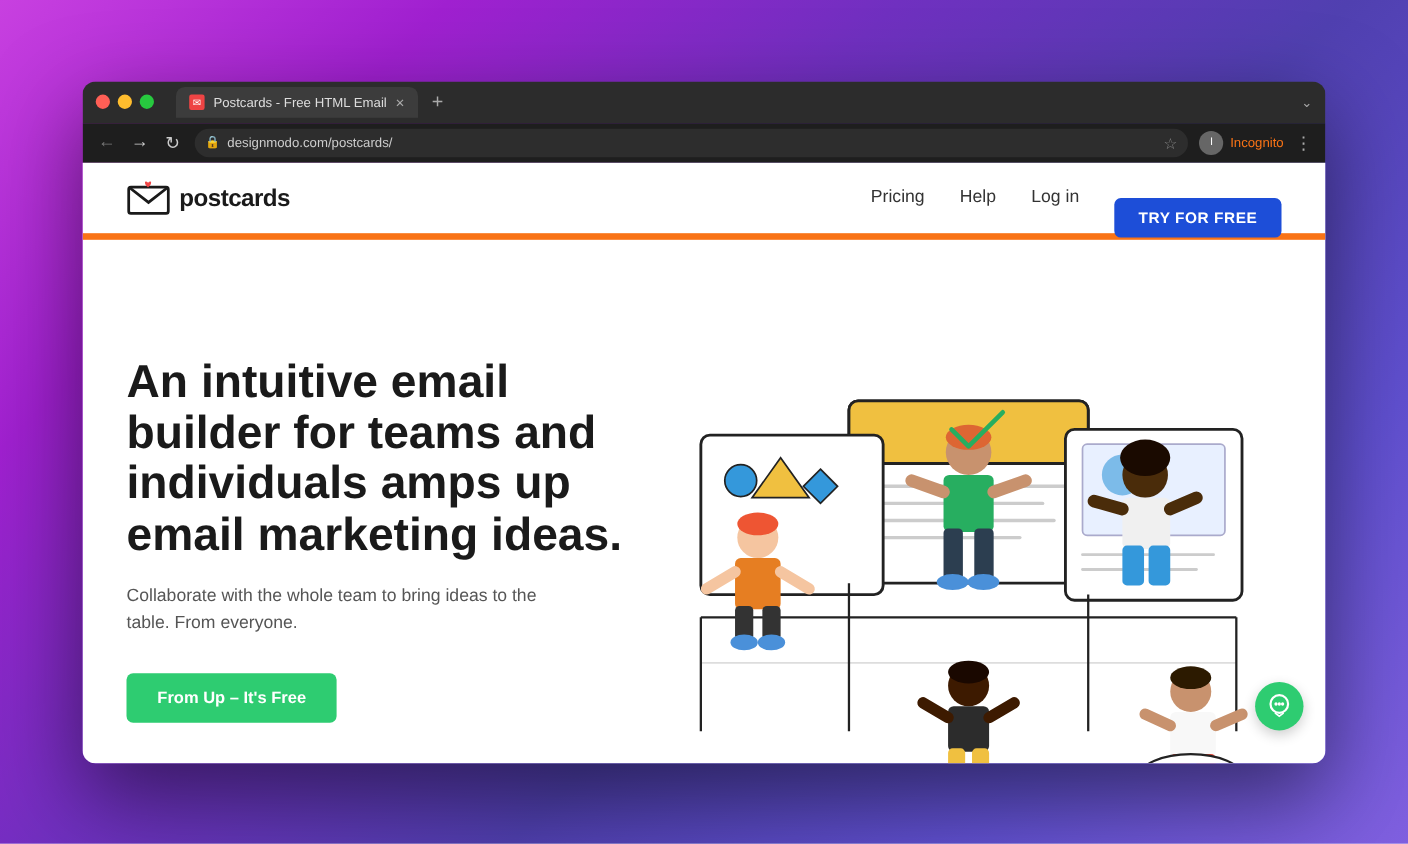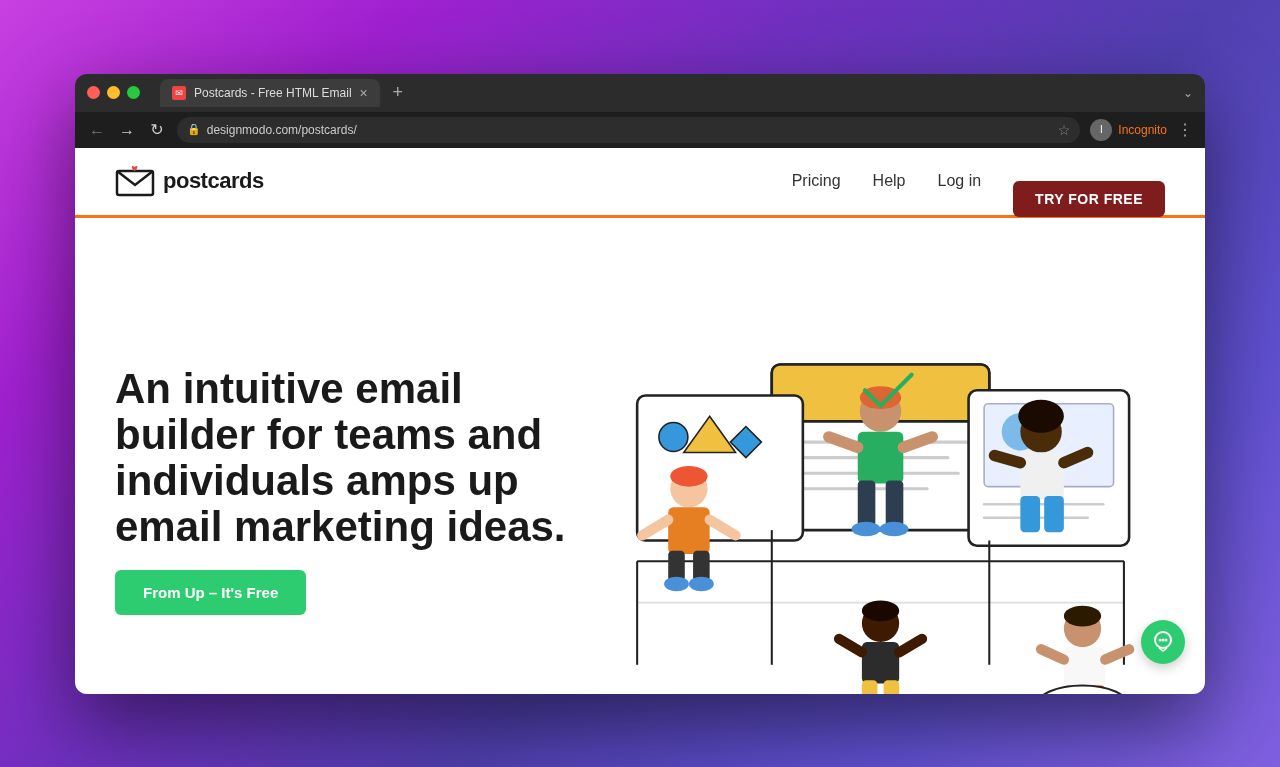--- a/index.html
+++ b/index.html
@@ -182,21 +182,21 @@
       overflow: hidden;
       position: relative;
     }
 
     
     .site-nav {
       display: flex;
       align-items: center;
       padding: 0 40px;
       height: 70px;
-      border-bottom: 3px solid #f97316;
+      border-bottom: 6px solid #f97316;
     }
     .logo-area {
       display: flex;
       align-items: center;
       gap: 8px;
     }
     .logo-text {
       font-size: 22px;
       font-weight: 700;
       color: #1a1a1a;
@@ -214,21 +214,21 @@
       text-decoration: none;
       font-weight: 500;
     }
     .nav-login {
       font-size: 16px;
       color: #333;
       font-weight: 500;
       text-align: right;
     }
     .nav-cta {
-      background: #7f1d1d;
+      background: #1d4ed8;
       color: white;
       font-size: 14px;
       font-weight: 700;
       padding: 10px 22px;
       border-radius: 6px;
       border: none;
       cursor: pointer;
       letter-spacing: 0.5px;
       text-transform: uppercase;
       margin-top: 36px;
@@ -363,20 +363,21 @@
         <a class="nav-link" href="#">Pricing</a>
         <a class="nav-link" href="#">Help</a>
         <span class="nav-login">Log in</span>
         <button class="nav-cta">TRY FOR FREE</button>
       </div>
     </nav>
 
     <section class="hero">
       <div class="hero-text">
         <h1 class="hero-headline">An intuitive email builder for teams and individuals amps up email marketing ideas.</h1>
+        <p class="hero-sub">Collaborate with the whole team to bring ideas to the table. From everyone.</p>
         <button class="hero-cta">From Up – It's Free</button>
       </div>
 
       <div class="hero-illustration">
 
         <svg class="illustration-svg" viewBox="0 0 560 460" xmlns="http://www.w3.org/2000/svg">
 
           <rect x="190" y="130" width="210" height="160" rx="8" fill="white" stroke="#222" stroke-width="2.5"></rect>
 
           <rect x="190" y="130" width="210" height="55" rx="8" fill="#f0c040" stroke="#222" stroke-width="2.5"></rect>

